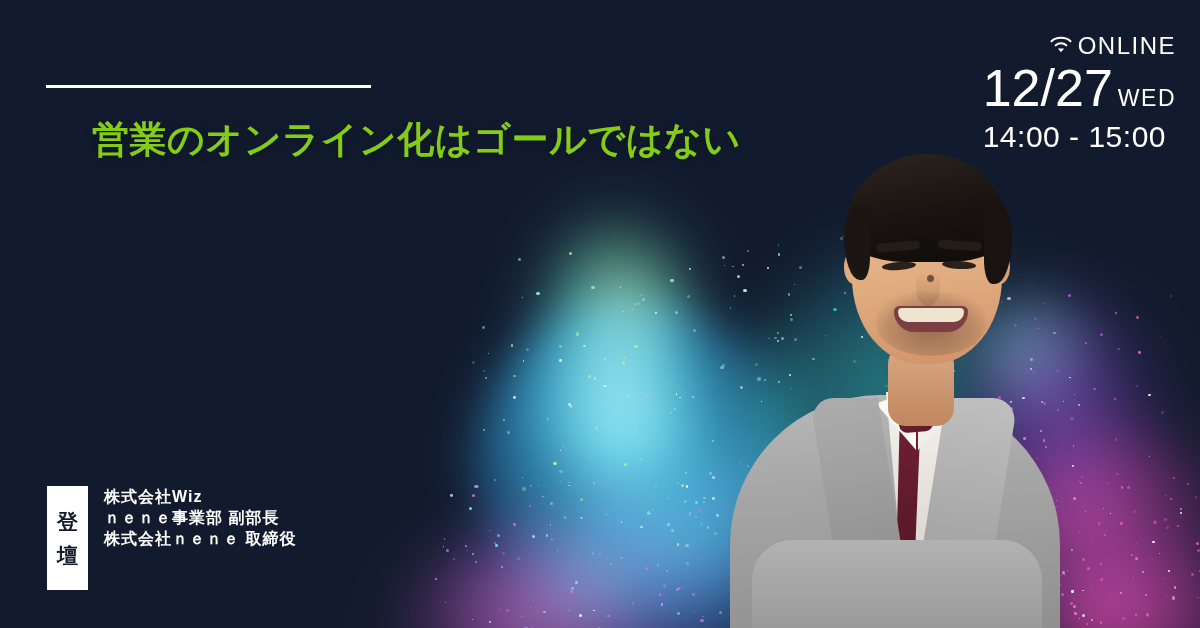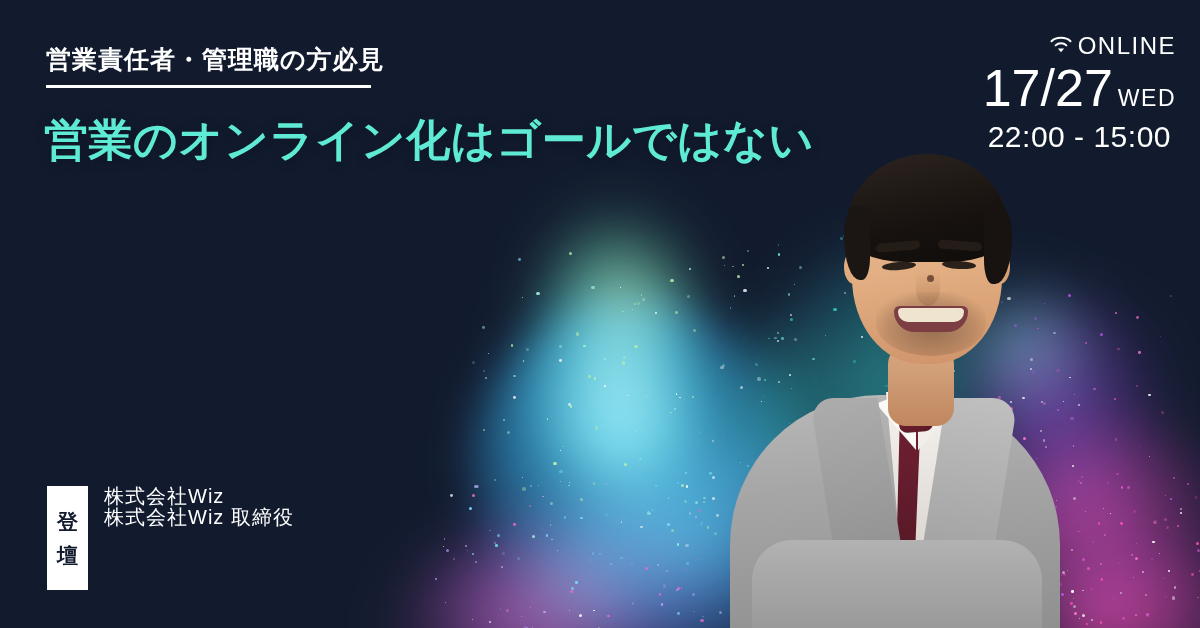--- a/index.html
+++ b/index.html
@@ -241,34 +241,35 @@
     letter-spacing:1px; white-space:nowrap;
   }
   .eyebrow-rule{
     position:absolute; left:46px; top:85px;
     width:325px; height:3px; background:#ffffff;
   }
 
   
   .headline{ position:absolute; left:44px; top:116px; }
   .hl-1{
-    font-size:44px; font-weight:bold; color:#5eead4;
+    font-size:37px; font-weight:bold; color:#84cc16;
     letter-spacing:.5px; line-height:48px; white-space:nowrap;
     text-shadow:0 2px 10px rgba(10,16,30,.65);
+    margin-left:48px;
   }
   .hl-2, .hl-3{
     font-size:53px; font-weight:bold; color:#ffffff;
     letter-spacing:.5px; line-height:66px; white-space:nowrap;
     text-shadow:0 2px 12px rgba(10,16,30,.70);
   }
 
   
   .date-block{
     position:absolute; right:24px; top:33px;
-    text-align:center; color:#ffffff;
+    text-align:left; color:#ffffff;
   }
   .online-row{
     display:flex; align-items:center; justify-content:flex-end;
     gap:5px; height:26px;
   }
   .online-label{
     font-size:24px; letter-spacing:1.5px; line-height:1;
   }
   .date-row{
     display:flex; align-items:baseline; justify-content:flex-end;
@@ -312,21 +313,21 @@
   }
   .speaker-badge span{
     font-size:21px; font-weight:bold; color:#121b2e; line-height:1;
   }
   .speaker-info{ color:#ffffff; padding-top:0px; }
   .speaker-name{
     font-size:33px; font-weight:500; letter-spacing:6px;
     line-height:36px; margin-bottom:5px;
   }
   .speaker-line{
-    font-size:20px; font-weight:normal; letter-spacing:1px;
+    font-size:16px; font-weight:bold; letter-spacing:1px;
     line-height:21px; white-space:nowrap;
   }
 </style>
 </head>
 <body>
 
 <div class="banner">
 
   <div class="splash-layer">
     <div class="blob blob-teal-right"></div>
@@ -844,50 +845,50 @@
     <div class="p-eye-l"></div>
     <div class="p-eye-r"></div>
     <div class="p-nose"></div>
     <div class="p-mole"></div>
     <div class="p-mouth">
       <div class="p-teeth"></div>
     </div>
     <div class="p-arm"></div>
   </div>
 
-  <div class="eyebrow">営業責任者・管理職の方必見</div>
   <div class="eyebrow-rule"></div>
 
   <div class="headline">
     <div class="hl-1">営業のオンライン化はゴールではない</div>
   </div>
 
   <div class="date-block">
     <div class="online-row">
       <span>
         <svg width="24" height="20" viewBox="0 0 24 20" fill="none" aria-hidden="true">
           <path d="M2.5 7.2 C7 2.6 17 2.6 21.5 7.2" stroke="#ffffff" stroke-width="2" stroke-linecap="round"></path>
           <path d="M6.6 11.4 C9.5 8.5 14.5 8.5 17.4 11.4" stroke="#ffffff" stroke-width="2" stroke-linecap="round"></path>
           <path d="M12 18.2 L8.9 14.4 H15.1 Z" fill="#ffffff"></path>
         </svg>
       </span>
       <span class="online-label">ONLINE</span>
     </div>
     <div class="date-row">
-      <span class="date-main">17/27</span>
+      <span class="date-main">12/27</span>
       <span class="date-dow">WED</span>
     </div>
-    <div class="time-row">22:00 - 15:00</div>
+    <div class="time-row">14:00 - 15:00</div>
   </div>
 
 
   <div class="speaker">
     <div class="speaker-badge">
       <span>登</span>
       <span>壇</span>
     </div>
     <div class="speaker-info">
       <div class="speaker-line">株式会社Wiz</div>
-      <div class="speaker-line">株式会社Wiz 取締役</div>
+      <div class="speaker-line">ｎｅｎｅ事業部 副部長</div>
+      <div class="speaker-line">株式会社ｎｅｎｅ 取締役</div>
     </div>
   </div>
 
 </div>
 
 </body></html>

